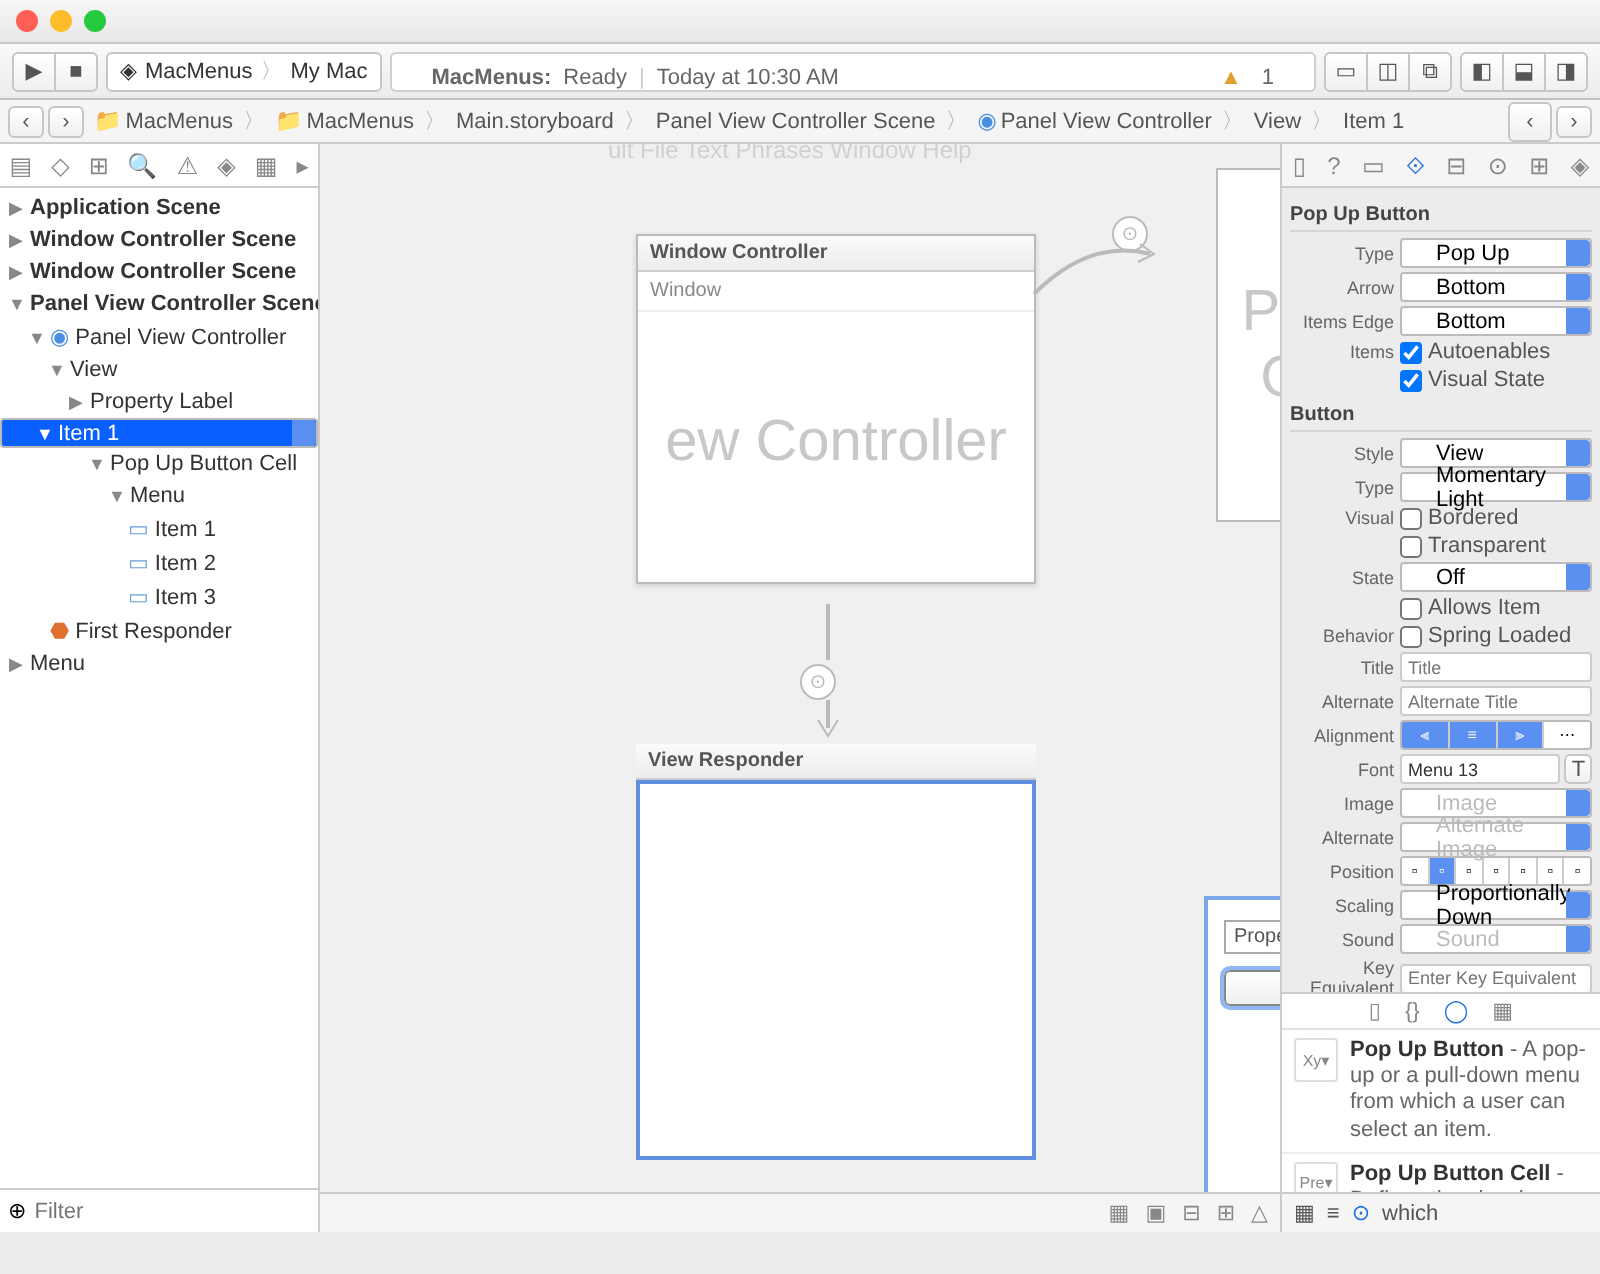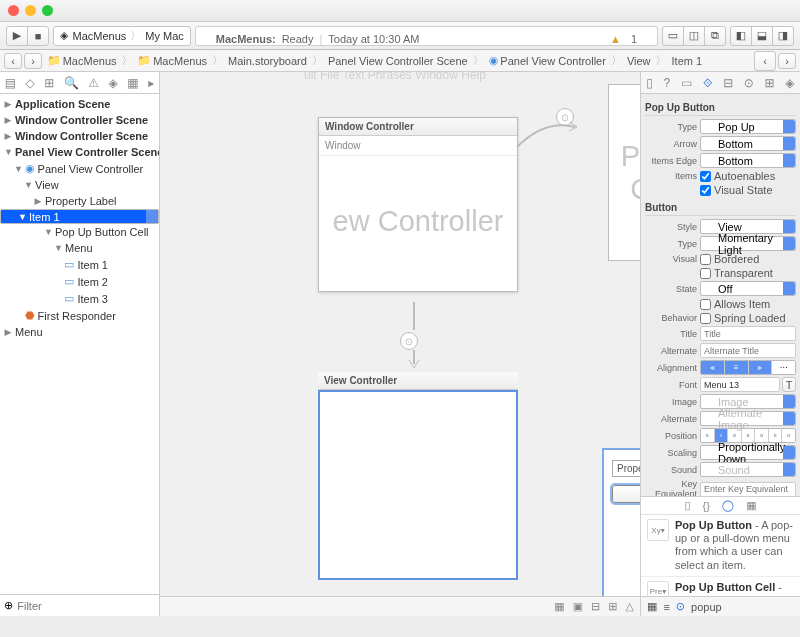--- a/index.html
+++ b/index.html
@@ -258,21 +258,21 @@
         <path d="M55 5 L62 10 L54 14" stroke="#bbb" fill="none"></path>
       </svg>
 
     <div class="vc-scene">
       <div class="segue" style="left:82px;top:-40px;position:absolute">⊙</div>
       <svg class="conn" style="left:86px;top:-70px;position:absolute" width="20" height="70">
           <line x1="10" y1="0" x2="10" y2="28" stroke="#bbb" stroke-width="2"></line>
           <line x1="10" y1="48" x2="10" y2="62" stroke="#bbb" stroke-width="2"></line>
           <path d="M5 58 L10 66 L15 58" stroke="#bbb" fill="none"></path>
         </svg>
-      <div class="scene-title">View Controller</div>
+      <div class="scene-title">View Responder</div>
       <div class="vc-body"></div>
     </div>
 
     <div class="panel-scene">
       <div class="panel-dock">
         
         
         
       </div>
       <div class="panel-body">
@@ -489,17 +489,17 @@
         <div class="lib-item">
           <div class="lib-icon">Pre▾</div>
           <div class="lib-txt"><b>Pop Up Button Cell</b><span> - Defines the visual appearance of pop-up buttons that display pop-up or pull-down m...</span></div>
         </div>
 
       </div>
       <div class="bottom-bar">
         <span>▦</span>
         <span>≡</span>
         <span style="color:#2070e0">⊙</span>
-        <span>popup</span>
+        <span>which</span>
       </div>
     </div>
   </div>
 </div>
 
 </body></html>

